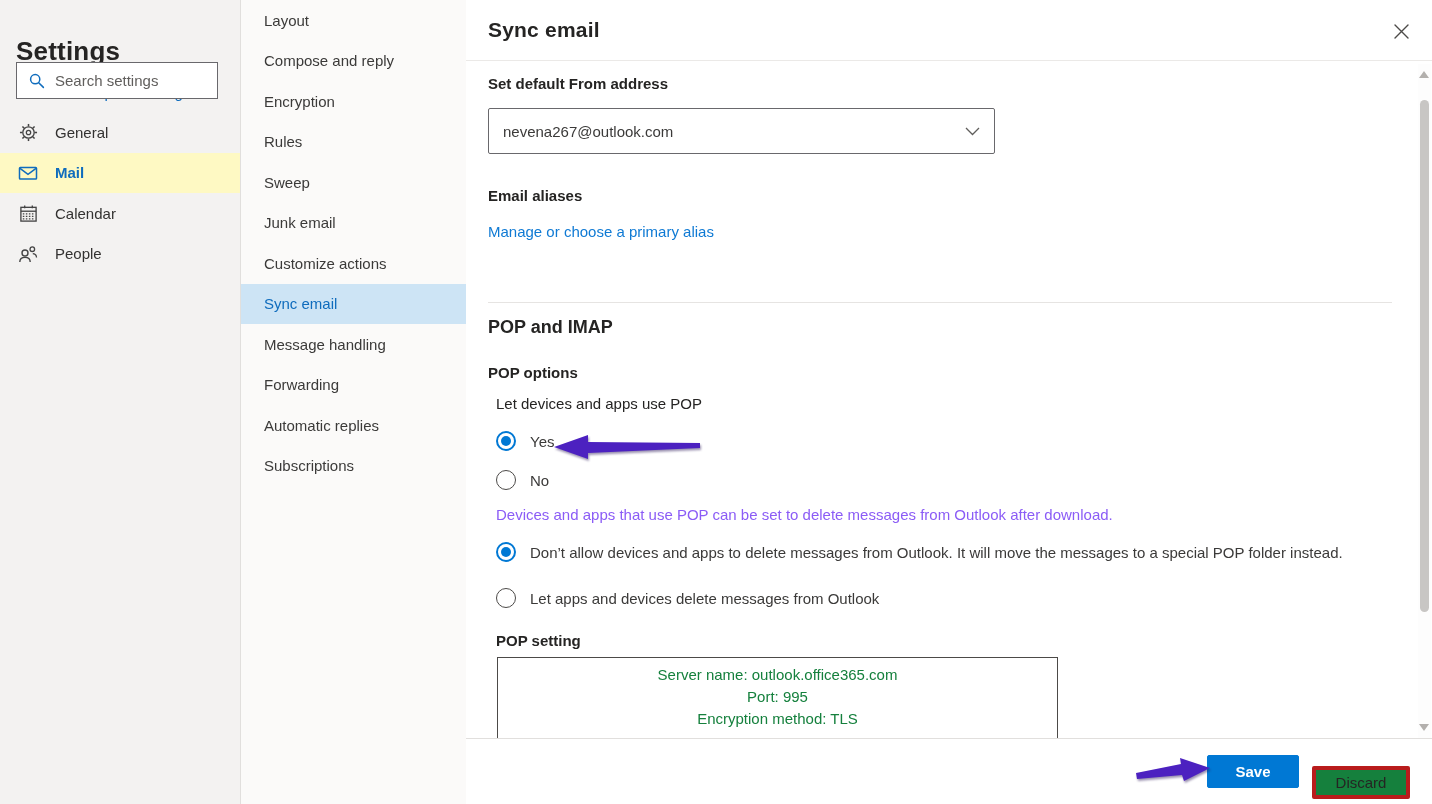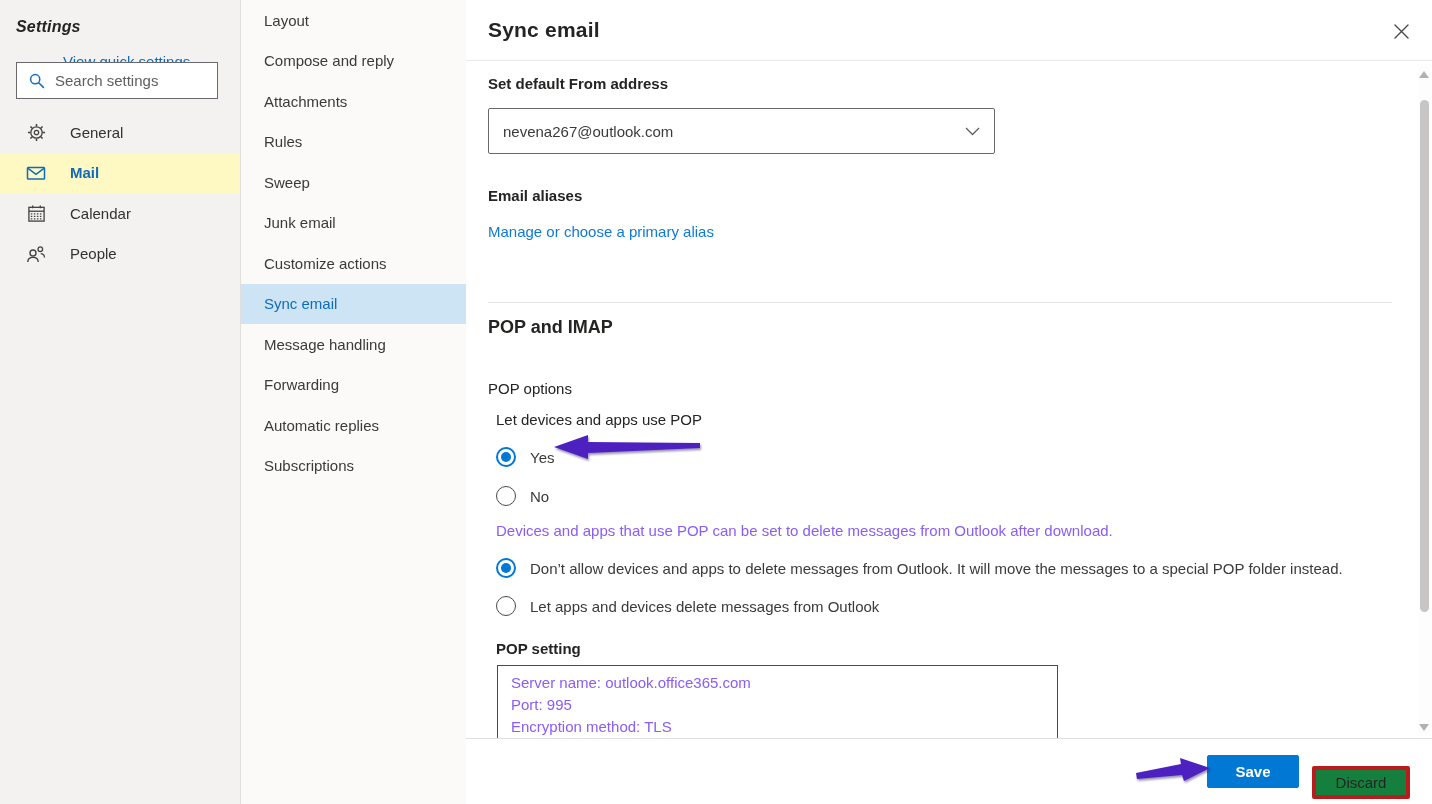--- a/index.html
+++ b/index.html
@@ -3,29 +3,29 @@
 <meta charset="utf-8">
 <style>
   * { margin:0; padding:0; box-sizing:border-box; }
   html,body { background:#e8e8e8; }
   body { font-family:"Liberation Sans", sans-serif; }
   .screen { position:relative; width:1432px; height:804px; background:#ffffff; overflow:hidden; }
 
   
   .sidebar { position:absolute; left:0; top:0; width:241px; height:804px;
              background:#f3f2f1; border-right:1px solid #e1dfdd; }
-  .sidebar-title { font-size:16px; font-weight:700; color:#252423; margin:18px 0 0 16px; letter-spacing:.2px;font-style:italic; }
+  .sidebar-title { font-size:26px; font-weight:700; color:#252423; margin:36px 0 0 16px; letter-spacing:.2px; }
   .searchbox { position:absolute; left:16px; top:62px; width:202px; height:37px;
                background:#fff; border:1px solid #69686c; display:flex; align-items:center; padding:0 8px 0 11px; }
   .searchbox svg { flex:none; margin-right:9px; }
   .searchbox input { border:none; outline:none; background:transparent; width:100%;
                      font-family:"Liberation Sans",sans-serif; font-size:15px; color:#3b3a39; }
   .searchbox input::placeholder { color:#605e5c; opacity:1; }
   .sidebar-nav { position:absolute; left:0; top:112px; width:100%; }
-  .nav-row { display:flex; align-items:center; height:40.5px; padding-left:26px; cursor:pointer;gap:7px; }
+  .nav-row { display:flex; align-items:center; height:40.5px; padding-left:18px; cursor:pointer; }
   .nav-row .icon { width:20px; height:20px; flex:none; margin-right:17px; display:flex; align-items:center; justify-content:center; }
   .nav-row .label { font-size:15px; color:#333231; }
   .nav-row.selected { background:#fef9c3; }
   .nav-row.selected .label { color:#0f6cbd; font-weight:700; }
   .quick-link { display:inline-block; margin:17px 0 0 63px; font-size:15px; color:#0f6cbd; cursor:pointer; text-decoration:none; }
 
   
   .categories { position:absolute; left:241px; top:0; width:225px; height:804px; background:#fbfaf9; }
   .cat-list { padding-top:0; }
   .cat-row { height:40.5px; display:flex; align-items:center; padding-left:23px;
@@ -43,35 +43,35 @@
                 padding:0 24px 0 22px; }
   .field-label { margin-top:13px; font-size:15px; font-weight:700; color:#252423; }
   .dropdown { margin-top:16px; width:507px; height:46px; border:1px solid #69686c; border-radius:2px;
               background:#fff; display:flex; align-items:center; justify-content:space-between;
               padding:0 14px; cursor:pointer; }
   .dropdown .value { font-size:15px; color:#3b3a39; }
   .section-label { margin-top:33px; font-size:15px; font-weight:700; color:#252423; }
   .alias-link { display:inline-block; margin-top:19px; font-size:15px; color:#0f7ad4; cursor:pointer; text-decoration:none; }
   .divider { border:none; border-top:1px solid #e6e4e2; margin-top:61px; }
   .group-heading { margin-top:14px; font-size:18px; font-weight:700; color:#252423; }
-  .sub-label { margin-top:42px; font-size:15px; font-weight:400; color:#252423; }
+  .sub-label { margin-top:26px; font-size:15px; font-weight:700; color:#252423; }
   .question { margin-top:14px; margin-left:8px; font-size:15px; color:#252423; }
   .radio-row { display:flex; align-items:center; gap:14px; margin-left:8px; }
   .radio-row .rlabel { font-size:15px; color:#3b3a39; }
   .radio { width:20px; height:20px; border-radius:50%; border:1px solid #4c4a48; background:#fff;
            position:relative; flex:none; cursor:pointer; }
   .radio.checked { border:2px solid #0078d4; }
   .radio.checked::after { content:""; position:absolute; inset:3px; border-radius:50%; background:#0078d4; }
   .mt20 { margin-top:19px; }
-  .mt18 { margin-top:18px; }
+  .mt18 { margin-top:26px; }
   .desc-text { margin-top:16px; margin-left:8px; font-size:15px; color:#8b5cf6; }
   .pop-setting-label { margin-top:24px; margin-left:8px; font-size:15px; font-weight:700; color:#252423; }
   .pop-box { margin-top:8px; margin-left:9px; width:561px; border:1px solid #4c4a48; background:#fff;
              padding:6px 13px 8px; }
-  .pop-box .line { font-size:15px; line-height:22px; color:#8b5cf6; }
+  .pop-box .line { font-size:15px; line-height:22px; color:#15803d;text-align:center; }
 
   .panel-footer { position:absolute; left:0; bottom:0; width:966px; height:66px; background:#fff;
                   border-top:1px solid #e1dfdd; display:flex; align-items:center;
                   justify-content:flex-end; gap:13px; padding-right:22px; }
   .btn { height:33px; font-family:"Liberation Sans",sans-serif; font-size:15px; border-radius:2px; cursor:pointer; }
   .btn-primary { min-width:92px; background:#0078d4; color:#fff; border:1px solid #0078d4; font-weight:700; }
   .btn-default { min-width:98px; background:#15803d; color:#252423; border:4px solid #b91c1c;margin-top:22px; }
 
   
   .scrollbar { position:absolute; right:1px; top:64px; width:13px; height:674px; background:#fdfdfd; }
@@ -164,21 +164,21 @@
       </div>
     </nav>
 
     <a class="quick-link">View quick settings</a>
   </aside>
 
   <nav class="categories">
     <div class="cat-list">
       <div class="cat-row">Layout</div>
       <div class="cat-row">Compose and reply</div>
-      <div class="cat-row">Attachments</div>
+      <div class="cat-row">Encryption</div>
       <div class="cat-row">Rules</div>
       <div class="cat-row">Sweep</div>
       <div class="cat-row">Junk email</div>
       <div class="cat-row">Customize actions</div>
       <div class="cat-row selected">Sync email</div>
       <div class="cat-row">Message handling</div>
       <div class="cat-row">Forwarding</div>
       <div class="cat-row">Automatic replies</div>
       <div class="cat-row">Subscriptions</div>
     </div>

